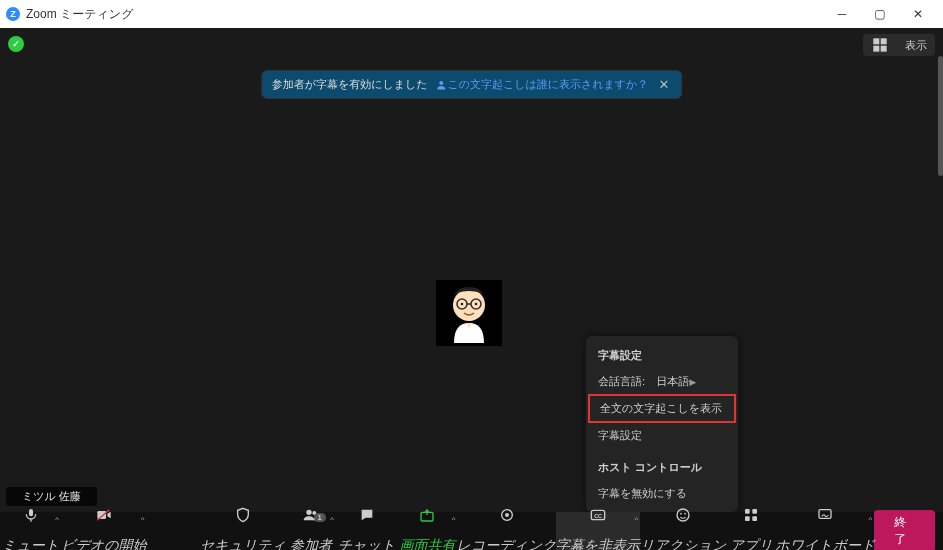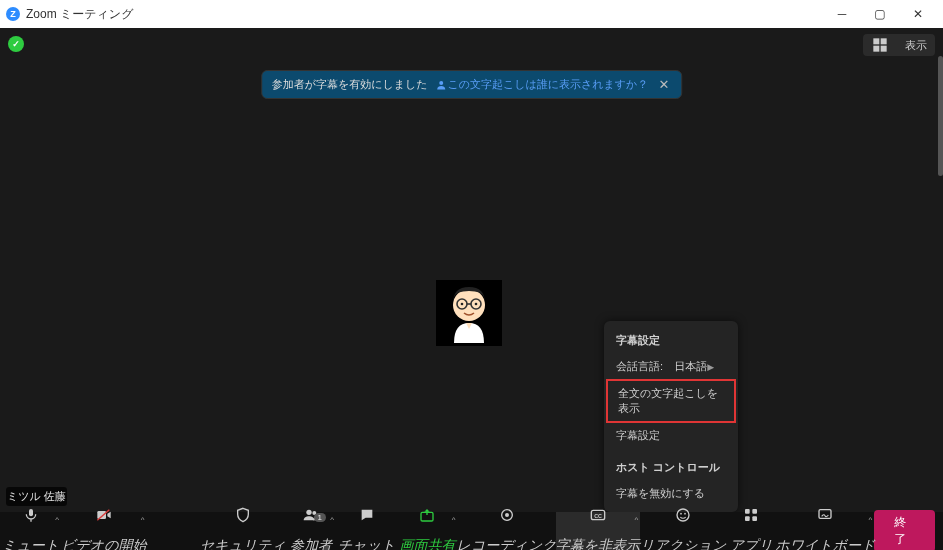--- a/index.html
+++ b/index.html
@@ -18,25 +18,25 @@
 .view-toggle { position: absolute; top: 6px; right: 8px; background: #2b2b2b; color: #d0d0d0; font-size: 11px; padding: 3px 8px; border-radius: 4px; display: flex; align-items: center; gap: 16px; }
 
 .toast { position: absolute; top: 42px; left: 50%; transform: translateX(-50%); background: #0c4a6e; border: 1px solid #333; border-radius: 6px; padding: 6px 10px; display: flex; align-items: center; gap: 8px; color: #ddd; font-size: 11px; }
 .toast .link { color: #589df6; display: flex; align-items: center; }
 .toast .person-icon { width: 12px; height: 12px; fill: #589df6; }
 .toast .close-x { color: #bbb; font-size: 13px; cursor: pointer; padding: 0 2px; }
 
 .avatar-box { position: absolute; top: 252px; left: 436px; width: 66px; height: 66px; background: #000; display: flex; align-items: center; justify-content: center; }
 .avatar-svg { width: 50px; height: 60px; }
 
-.name-label { position: absolute; left: 6px; bottom: 6px; background: rgba(0,0,0,0.7); color: #e0e0e0; font-size: 11px; padding: 2px 1px; border-radius: 3px; }
+.name-label { position: absolute; left: 6px; bottom: 6px; background: rgba(0,0,0,0.7); color: #e0e0e0; font-size: 11px; padding: 2px 16px; border-radius: 3px; }
 
 .scroll-thumb { position: absolute; top: 28px; right: 0; width: 5px; height: 120px; background: #555; border-radius: 3px; }
 
-.caption-menu { position: absolute; right: 205px; bottom: 0px; width: 134px; background: #242424; border-radius: 6px; padding: 6px 0; color: #d0d0d0; font-size: 11px; box-shadow: 0 0 8px rgba(0,0,0,0.6); }
+.caption-menu { position: absolute; right: 205px; bottom: 0px; width: 152px; background: #242424; border-radius: 6px; padding: 6px 0; color: #d0d0d0; font-size: 11px; box-shadow: 0 0 8px rgba(0,0,0,0.6); }
 .caption-menu .section-head { font-weight: bold; padding: 6px 12px; }
 .caption-menu .item { padding: 5px 12px; display: flex; align-items: center; justify-content: flex-start; }
 .caption-menu .item.highlighted { border: 2px solid #e03535; margin: 0 2px; padding: 5px 10px; }
 .caption-menu .chev-right { font-size: 9px; color: #999; }
 
 .controls { height: 38px; width: 943px; background: #111; display: flex; align-items: center; color: #ccc; font-size: 10px; position: absolute; bottom: 0; left: 0; }
 .ctrl { display: flex; flex-direction: column; align-items: center; justify-content: center; height: 38px; padding: 0 6px; position: relative; min-width: 50px; }
 .ctrl .icon { width: 18px; height: 16px; display: flex; align-items: center; justify-content: center; }
 .ctrl .label { margin-top: 14px; font-size: 14px; white-space: nowrap; font-style: italic; }
 .ctrl.share { color: #2ecc40; }

